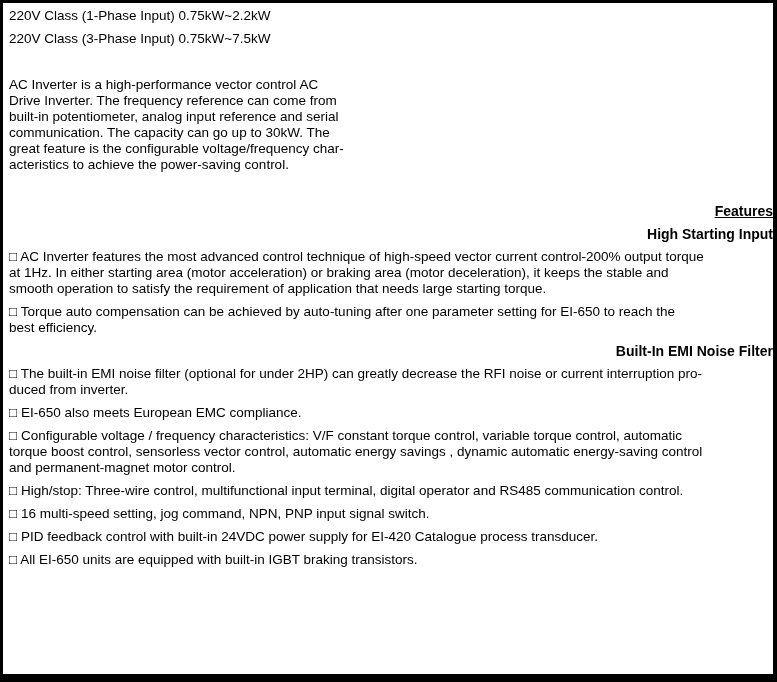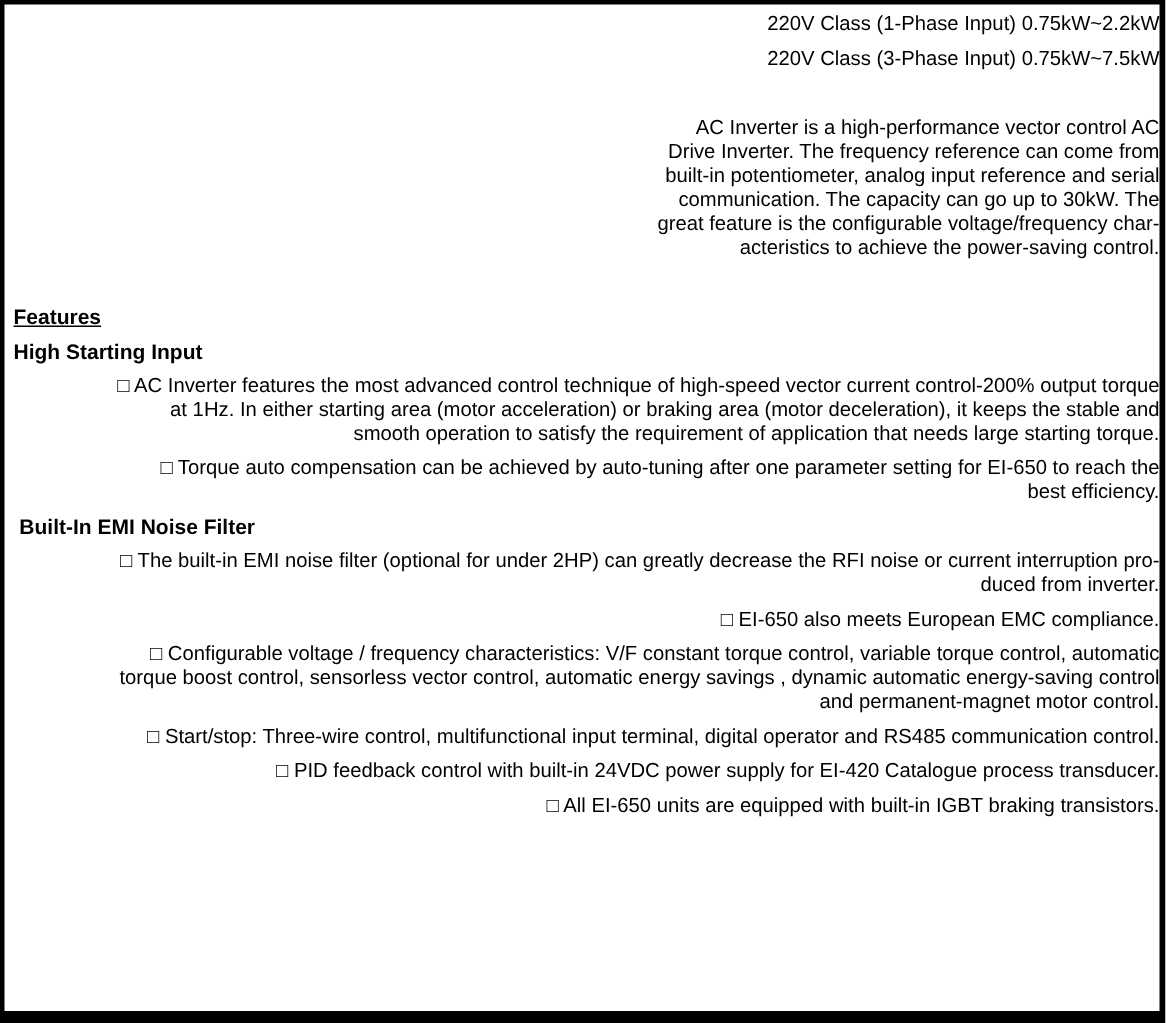--- a/index.html
+++ b/index.html
@@ -14,32 +14,32 @@
     padding: 5px 0 0 6px;
     overflow: hidden;
     font-family: "Liberation Sans", "DejaVu Sans", sans-serif;
     font-size: 13.5px;
     color: #000000;
   }
   .para {
     margin: 0 0 7px 0;
     line-height: 16px;
     white-space: pre;
-    text-align: right;
   }
   .spacer {
     height: 16px;
     margin: 0 0 7px 0;
   }
   .heading {
     margin: 0 0 7px 0;
     line-height: 16px;
     font-size: 14px;
     font-weight: bold;
     white-space: pre;
+    text-align: right;
   }
   .heading.underlined { text-decoration: underline; }
 </style>
 </head>
 <body>
 
 <div class="page">
 
   <p class="para">220V Class (1-Phase Input) 0.75kW~2.2kW</p>
   <p class="para">220V Class (3-Phase Input) 0.75kW~7.5kW</p>
@@ -65,17 +65,18 @@
 best efficiency.</p>
 
   <h3 class="heading"> Built-In EMI Noise Filter</h3>
   <p class="para">□ The built-in EMI noise filter (optional for under 2HP) can greatly decrease the RFI noise or current interruption pro-
 duced from inverter.</p>
   <p class="para">□ EI-650 also meets European EMC compliance.</p>
 
   <p class="para">□ Configurable voltage / frequency characteristics: V/F constant torque control, variable torque control, automatic
 torque boost control, sensorless vector control, automatic energy savings , dynamic automatic energy-saving control
 and permanent-magnet motor control.</p>
-  <p class="para">□ Start/stop: Three-wire control, multifunctional input terminal, digital operator and RS485 communication control.</p>
+  <p class="para">□ High/stop: Three-wire control, multifunctional input terminal, digital operator and RS485 communication control.</p>
+  <p class="para">□ 16 multi-speed setting, jog command, NPN, PNP input signal switch.</p>
   <p class="para">□ PID feedback control with built-in 24VDC power supply for EI-420 Catalogue process transducer.</p>
   <p class="para">□ All EI-650 units are equipped with built-in IGBT braking transistors.</p>
 
 </div>
 
 </body></html>

